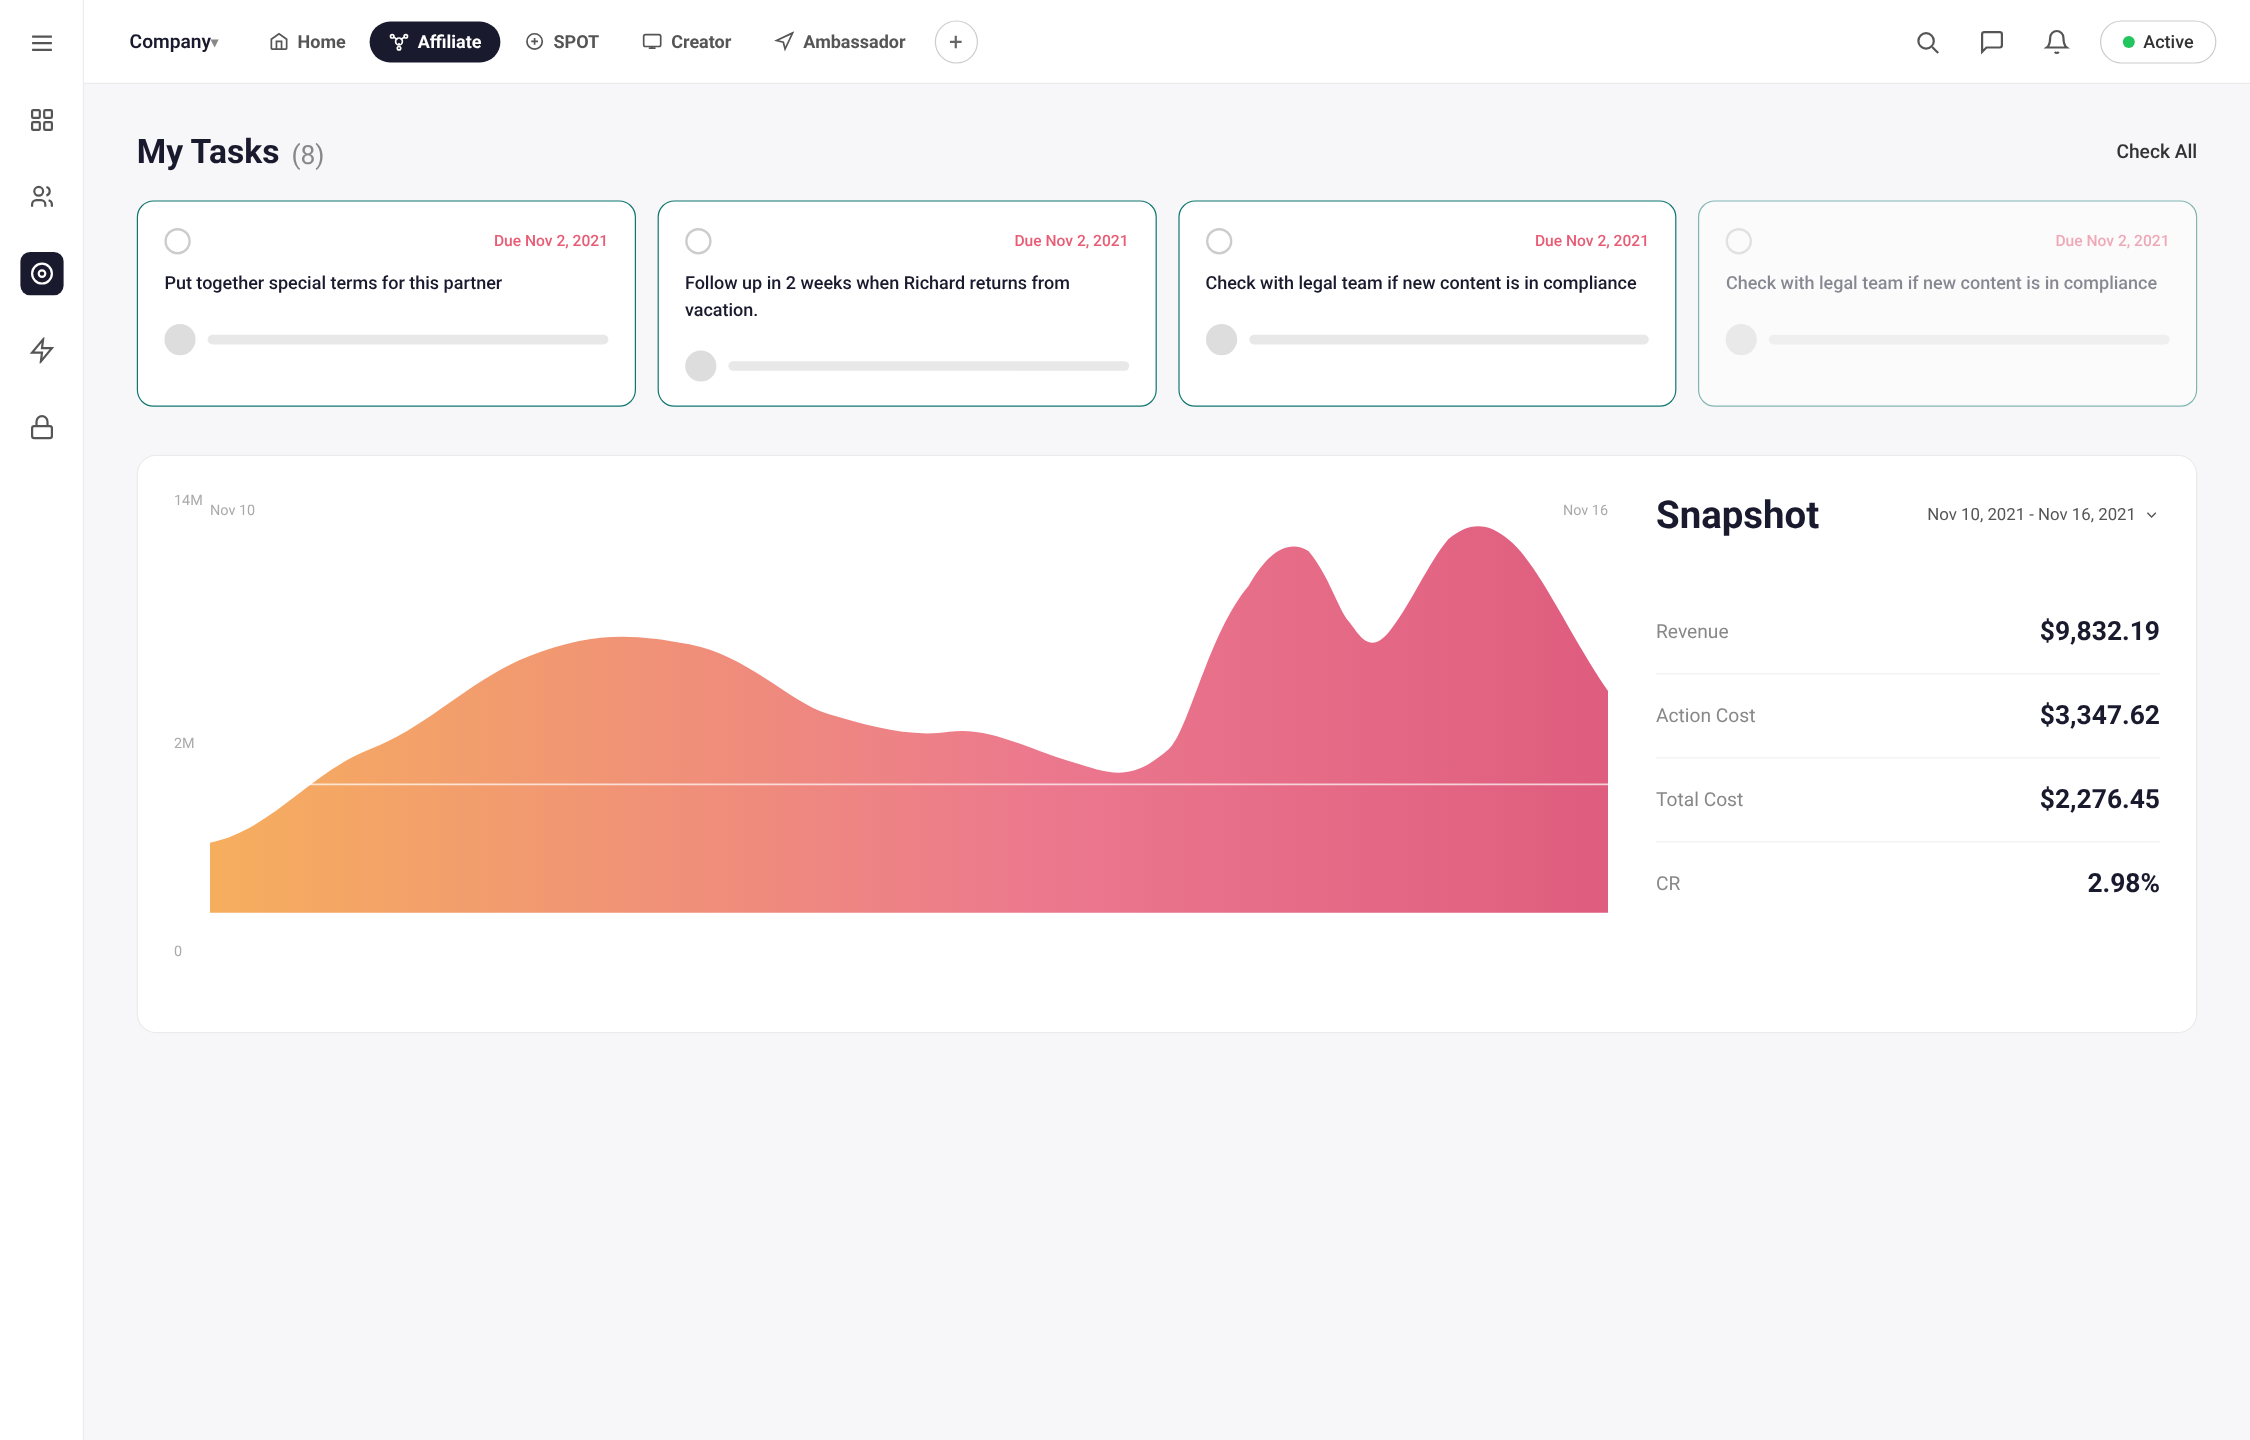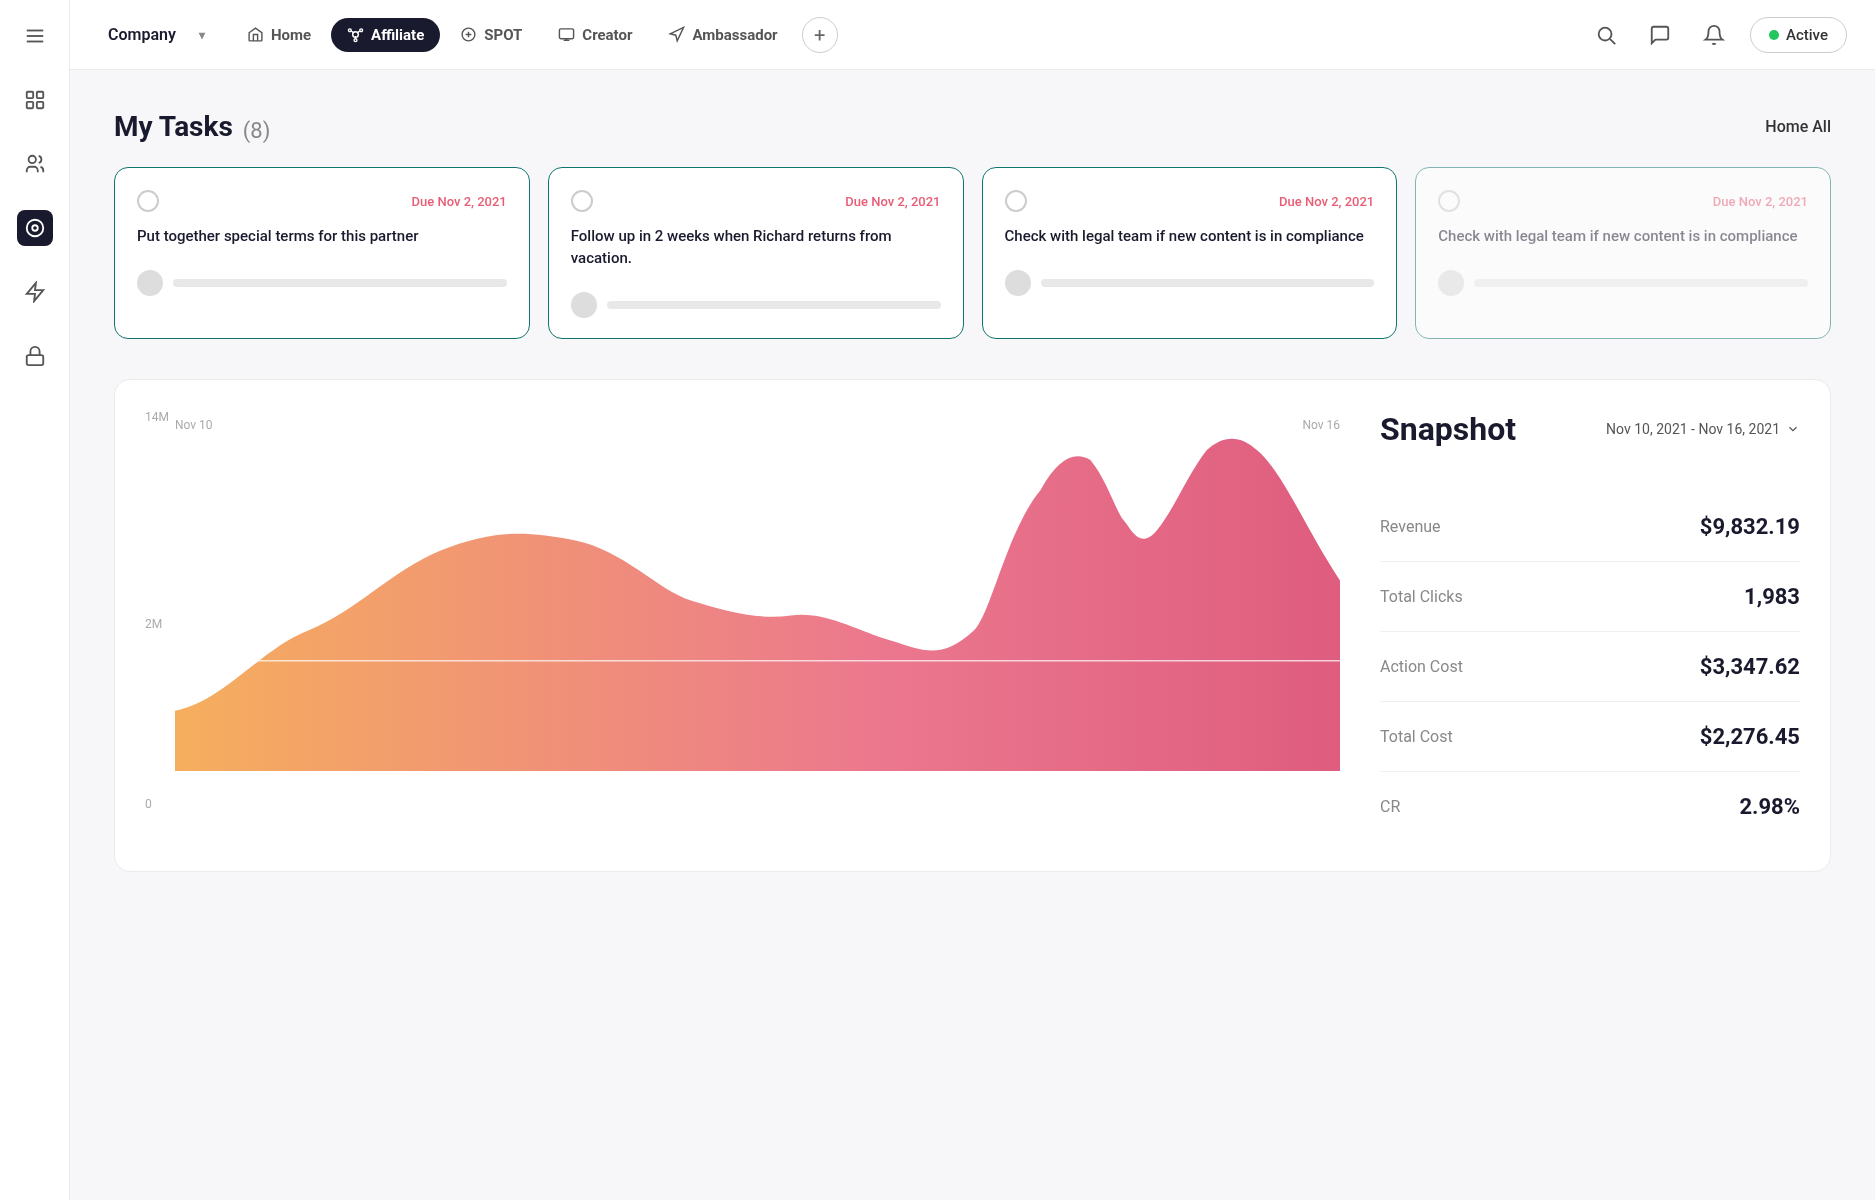--- a/index.html
+++ b/index.html
@@ -57,21 +57,21 @@
       border-bottom: 1px solid #ebebeb;
       height: 70px;
       display: flex;
       align-items: center;
       padding: 0 28px;
       gap: 6px;
     }
     .company-selector {
       display: flex;
       align-items: center;
-      gap: 23px;
+      gap: 0;
       font-size: 16px;
       font-weight: 600;
       color: #1a1a2e;
       cursor: pointer;
       padding: 6px 10px;
       border-radius: 8px;
       margin-right: 10px;
     }
     .company-selector .chevron {
       color: #888;
@@ -465,21 +465,21 @@
     </div>
   </div>
 
   <div class="content">
 
     <div class="tasks-header">
       <div class="tasks-title">
         <span>My Tasks</span>
         <span class="tasks-count">(8)</span>
       </div>
-      <div class="view-all">Home All</div>
+      <div class="view-all">Check All</div>
     </div>
 
     <div class="tasks-grid">
       <div class="task-card">
         <div class="task-card-header">
           <div class="task-checkbox"></div>
           <div class="task-due">Due Nov 2, 2021</div>
         </div>
         <div class="task-title">Put together special terms for this partner</div>
         <div class="task-footer">
@@ -577,24 +577,20 @@
               <polyline points="6 9 12 15 18 9"></polyline>
             </svg>
           </div>
         </div>
 
         <div class="stat-row">
           <span class="stat-label">Revenue</span>
           <span class="stat-value">$9,832.19</span>
         </div>
         <div class="stat-row">
-          <span class="stat-label">Total Clicks</span>
-          <span class="stat-value">1,983</span>
-        </div>
-        <div class="stat-row">
           <span class="stat-label">Action Cost</span>
           <span class="stat-value">$3,347.62</span>
         </div>
         <div class="stat-row">
           <span class="stat-label">Total Cost</span>
           <span class="stat-value">$2,276.45</span>
         </div>
         <div class="stat-row">
           <span class="stat-label">CR</span>
           <span class="stat-value">2.98%</span>

